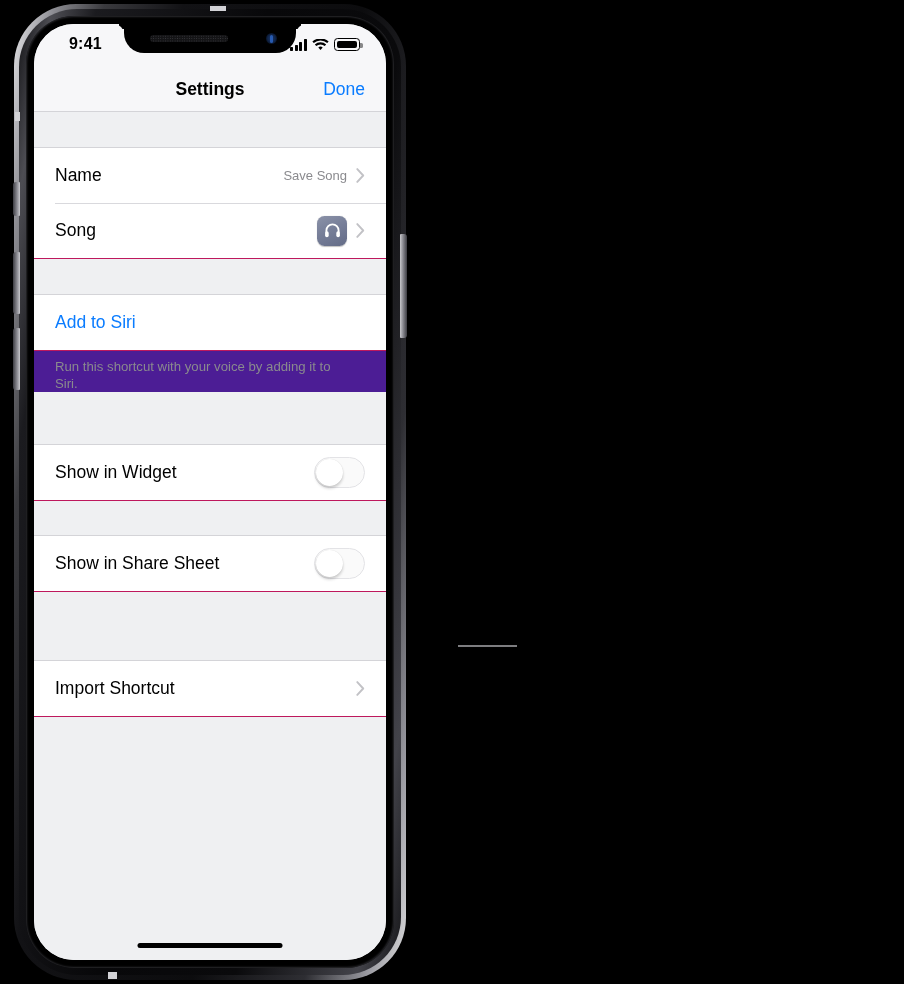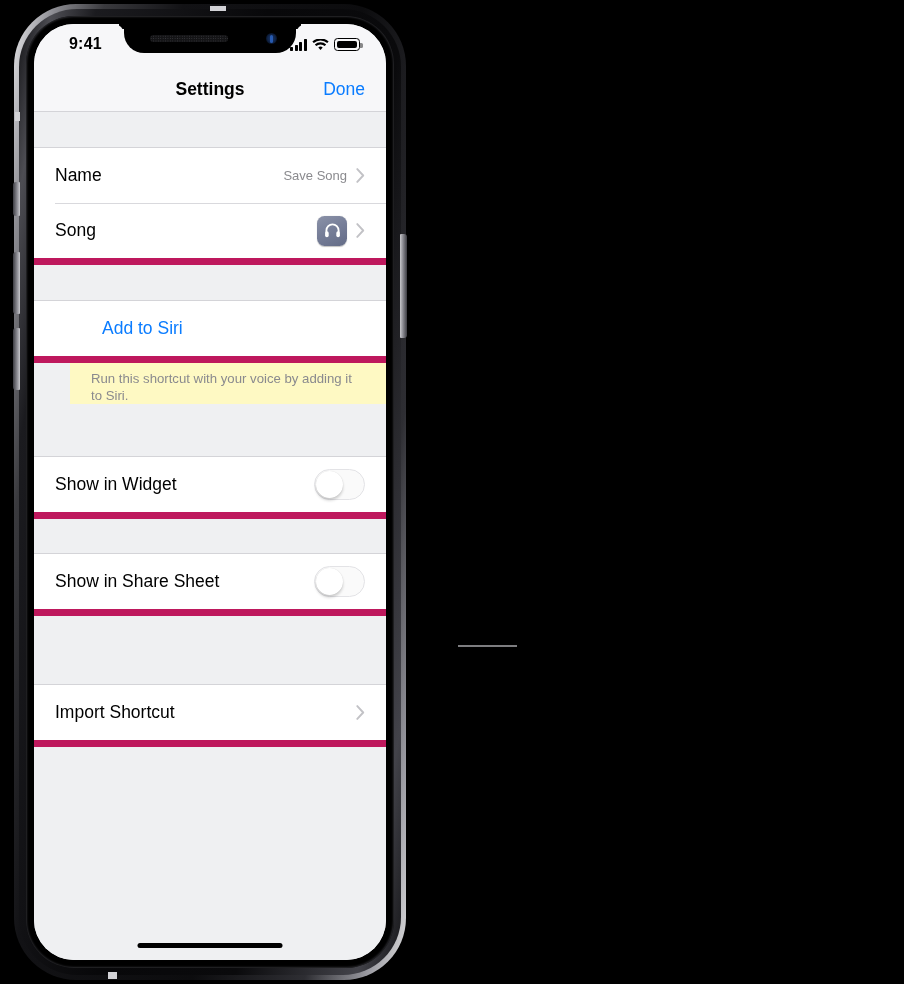--- a/index.html
+++ b/index.html
@@ -144,44 +144,43 @@
   }
 
   
   #table {
     position: absolute; top: 88px; left: 0; right: 0; bottom: 0;
     background: #eff0f2;
     overflow-y: auto;
   }
   .gap { height: 35px; background: #eff0f2; }
   .gap.small { height: 34px; }
-  .group { background: #fff; border-top: 1px solid #d4d4d8; border-bottom: 7px solid #be185d; }
+  .group { background: #fff; border-top: 1px solid #d4d4d8; border-bottom: 1px solid #be185d; }
   .row {
     position: relative;
     height: 55px;
     display: flex; align-items: center;
     padding: 0 21px;
     background: #fff;
     cursor: pointer;
   }
   .row + .row::before {
     content: ""; position: absolute; left: 21px; right: 0; top: 0;
     height: 1px; background: #d9d9dd;
   }
   .row-label { font-size: 17.5px; color: #000; }
-  .row-label.link { color: #0a7cff; margin-left: 47px; }
+  .row-label.link { color: #0a7cff; }
   .row-right { margin-left: auto; display: flex; align-items: center; gap: 9px; }
   .row-value { font-size: 13px; color: #8a8a8e; }
   .chevron { width: 9px; height: 15px; flex: none; }
 
   .footer-text {
     padding: 8px 34px 0 21px;
     font-size: 13.2px; color: #8a8a8e; line-height: 1.25;
-    background: #fef9c3;
-    margin-left: 36px;
+    background: #4c1d95;
   }
   .footer-block { height: 52px; background: #eff0f2; }
 
   
   .icon-swatch {
     width: 30px; height: 30px; border-radius: 7.5px;
     background: linear-gradient(155deg,#8b92a8 0%,#777f99 45%,#646c87 100%);
     box-shadow: 0 .5px 1px rgba(0,0,0,.25);
     display: flex; align-items: center; justify-content: center;
   }

